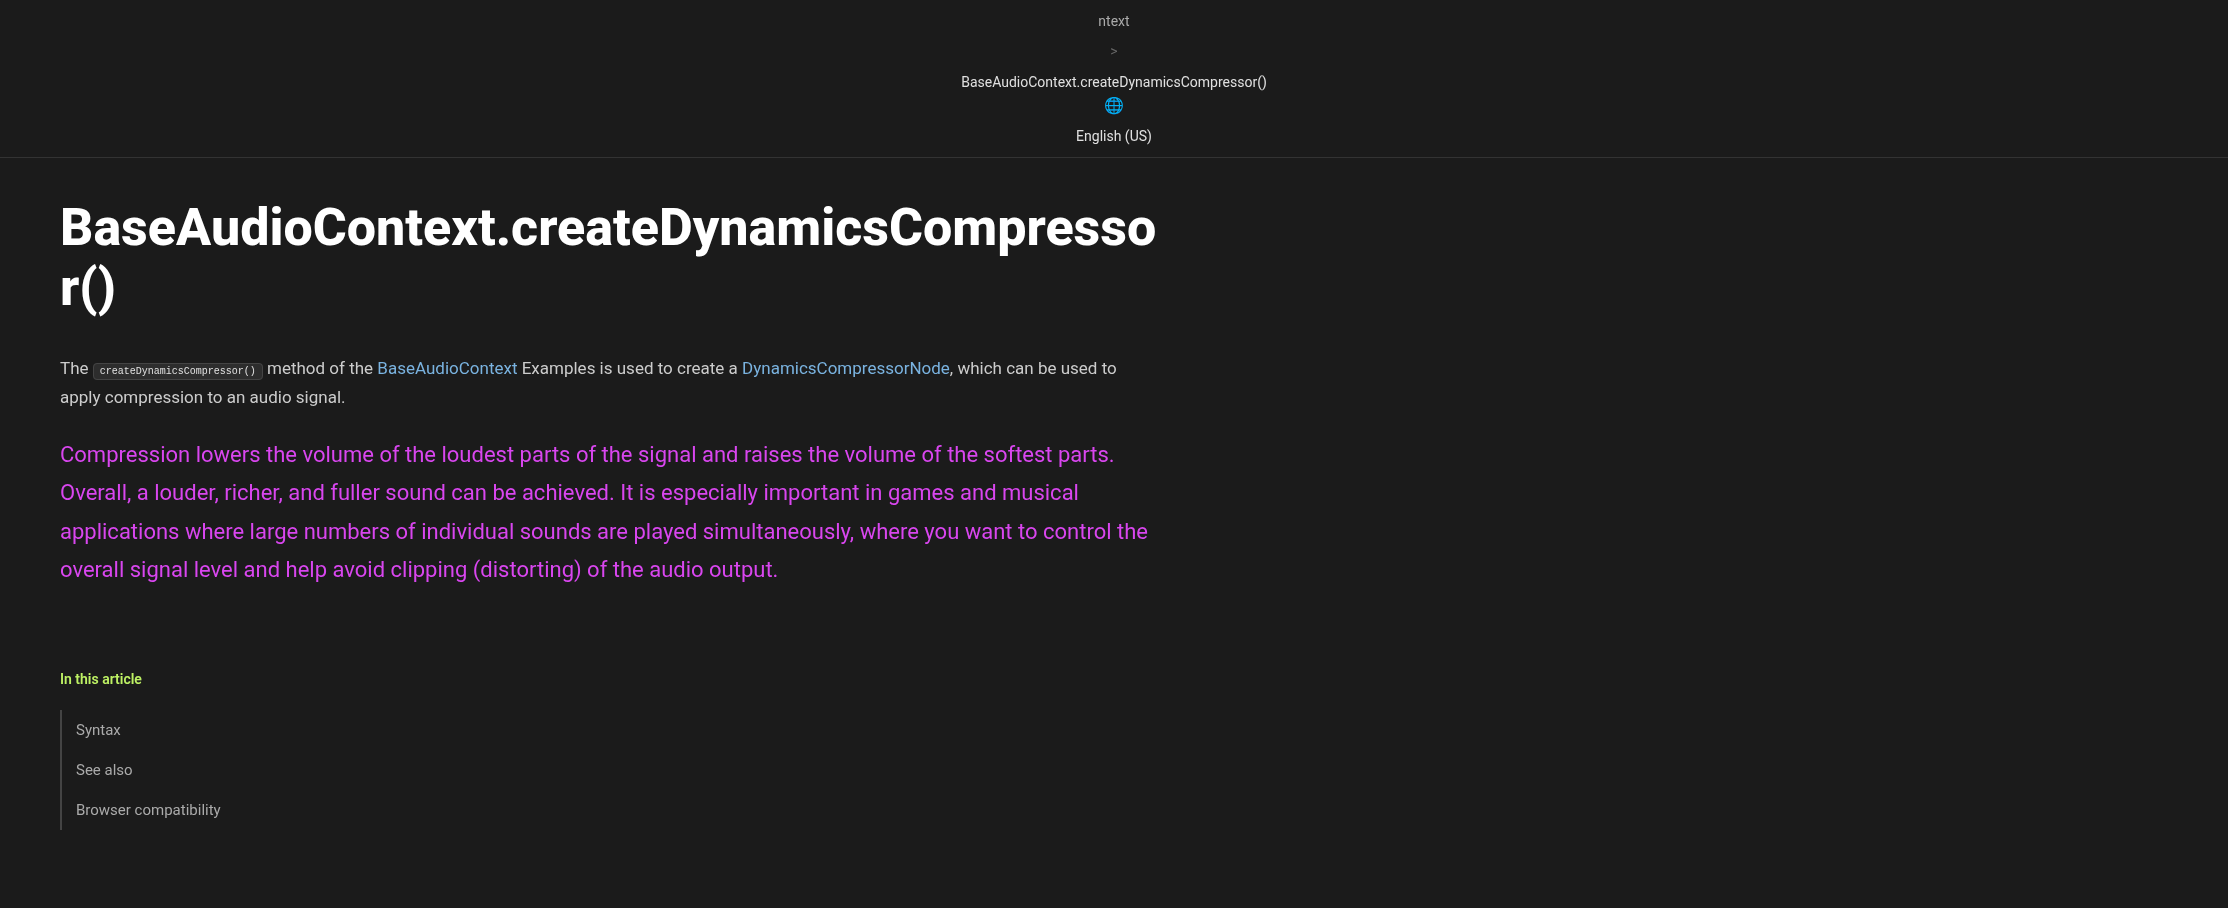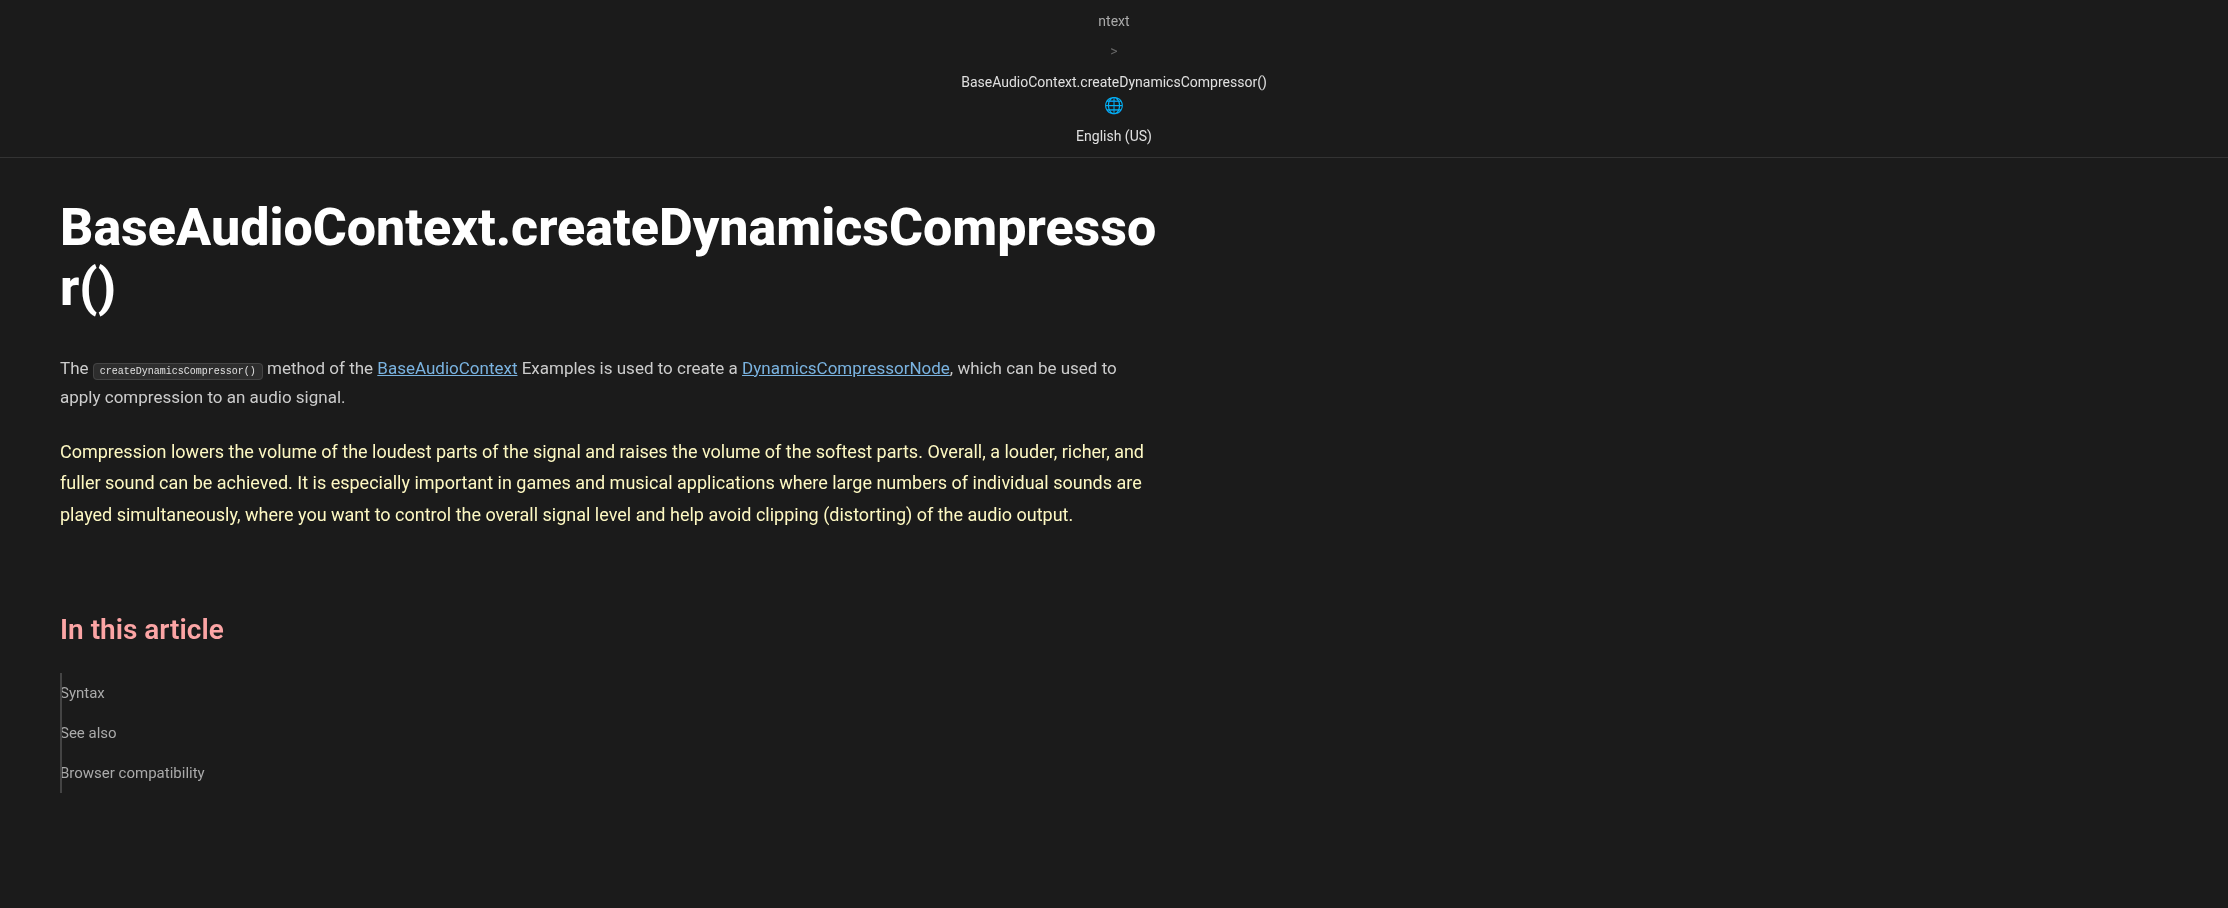--- a/index.html
+++ b/index.html
@@ -92,47 +92,47 @@
       border: 1px solid #444;
       border-radius: 4px;
       padding: 2px 6px;
       font-family: 'Courier New', Courier, monospace;
       font-size: 10px;
       color: #e0e0e0;
     }
 
     .link-text {
       color: #7ab3e0;
-      text-decoration: underline;
       cursor: pointer;
     }
 
     .compression-description {
-      font-size: 18px;
-      color: #fef9c3;
+      font-size: 22px;
+      color: #d946ef;
       line-height: 1.75;
       margin-top: 20px;
     }
 
     
     .sidebar {
       width: 240px;
       flex-shrink: 0;
       padding-top: 10px;
     }
 
     .sidebar-title {
-      font-size: 28px;
+      font-size: 14px;
       font-weight: 600;
-      color: #fca5a5;
+      color: #bef264;
       margin-bottom: 20px;
     }
 
     .sidebar-nav {
       position: relative;
+      padding-left: 16px;
     }
 
     .sidebar-nav-line {
       position: absolute;
       left: 0;
       top: 0;
       bottom: 0;
       width: 2px;
       background-color: #444;
     }

